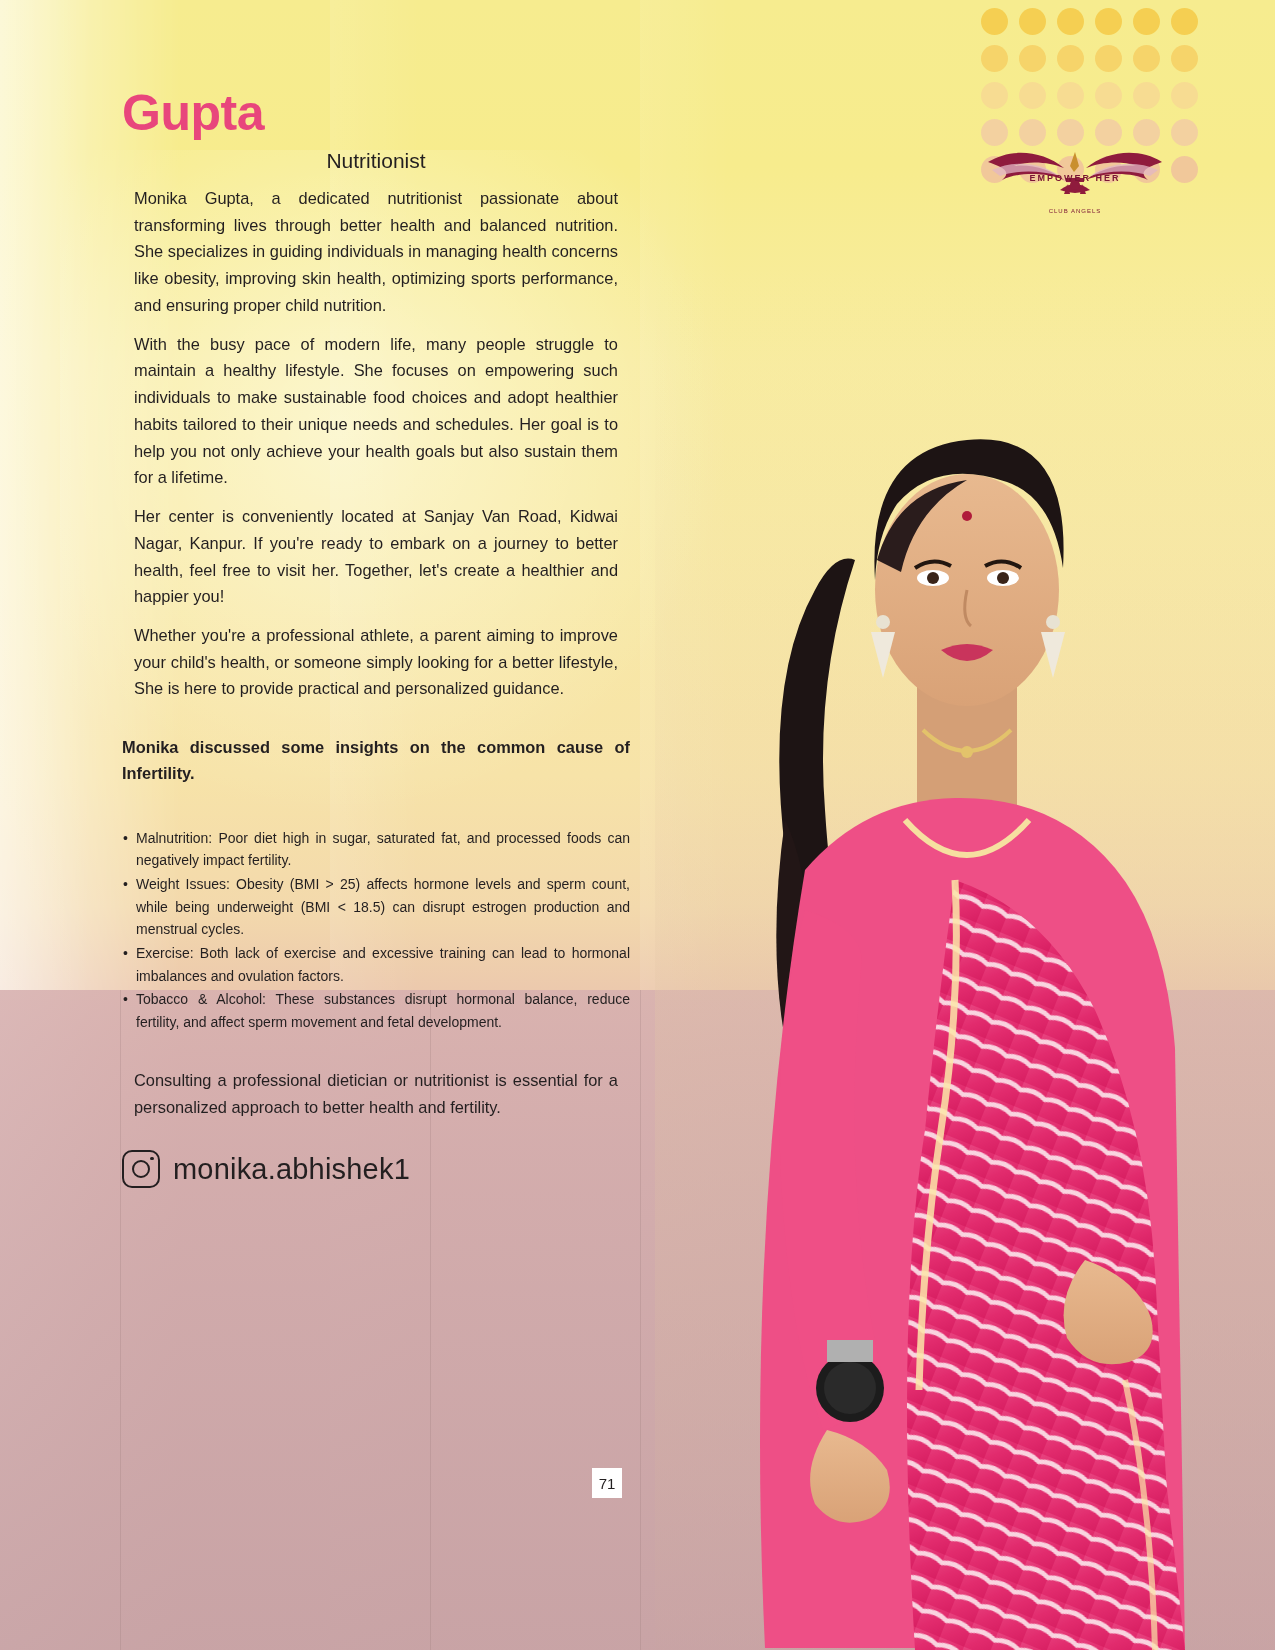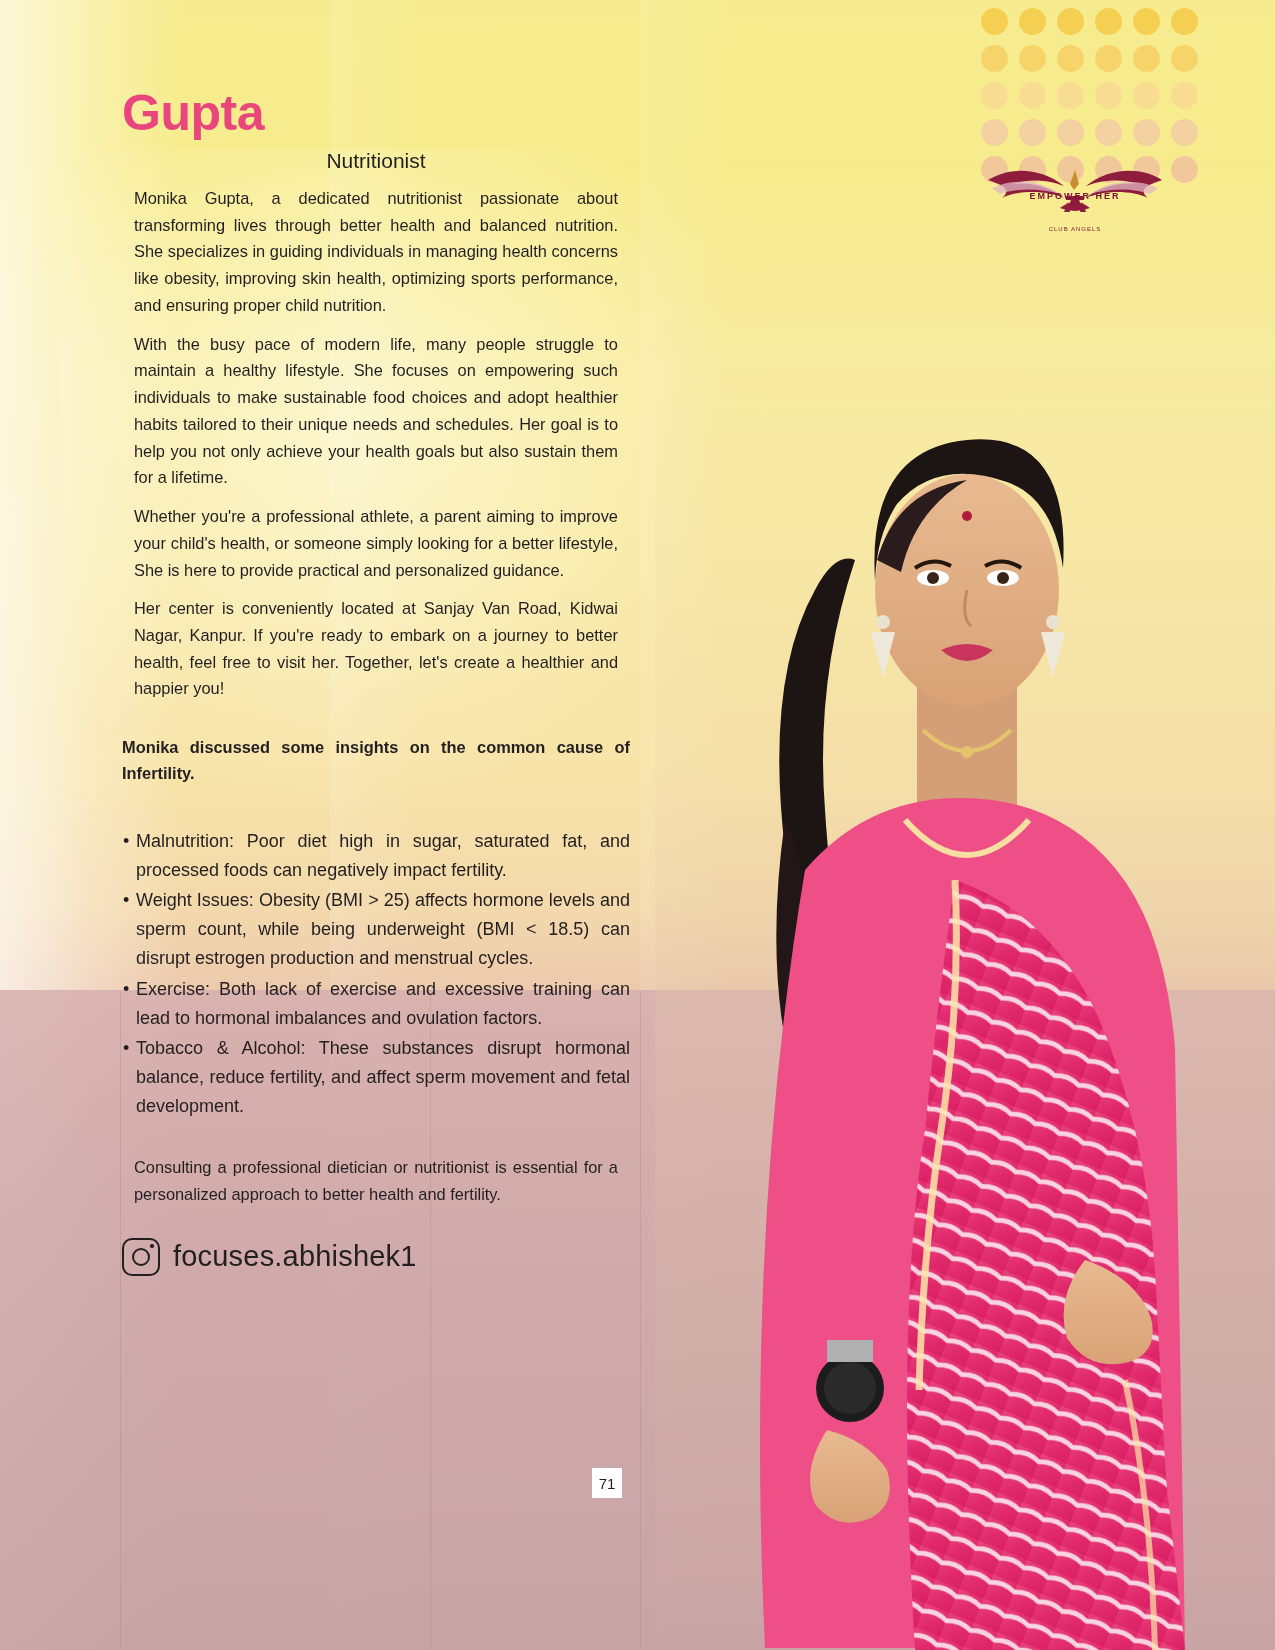--- a/index.html
+++ b/index.html
@@ -87,21 +87,21 @@
   }
   .dot {
     width: 27px; height: 27px;
     border-radius: 50%;
   }
 
   
   .logo {
     position: absolute;
     right: 105px;
-    top: 158px;
+    top: 140px;
     width: 190px;
     height: 80px;
     z-index: 6;
     text-align: center;
   }
   .logo-text-main {
     font-size: 9px;
     letter-spacing: 2px;
     font-weight: bold;
     color: #7a1434;
@@ -174,21 +174,21 @@
     font-weight: bold;
     text-align: justify;
     margin: 0;
   }
   ul.bullets {
     margin: 0;
     padding: 0;
     list-style: none;
   }
   ul.bullets li {
-    font-size: 18px;
+    font-size: 14px;
     line-height: 1.62;
     color: #231f20;
     text-align: justify;
     padding-left: 14px;
     position: relative;
     margin-bottom: 1px;
   }
   ul.bullets li::before {
     content: "•";
     position: absolute;
@@ -398,39 +398,39 @@
       <path d="M250 560 q62 70 124 0" stroke="#f6dfa0" stroke-width="6" fill="none"></path>
     </svg>
   </div>
 
   <div class="content">
     <div class="name-first">Gupta</div>
     <div class="role">Nutritionist</div>
 
     <p class="body">Monika Gupta, a dedicated nutritionist passionate about transforming lives through better health and balanced nutrition. She specializes in guiding individuals in managing health concerns like obesity, improving skin health, optimizing sports performance, and ensuring proper child nutrition.</p>
     <p class="body">With the busy pace of modern life, many people struggle to maintain a healthy lifestyle. She focuses on empowering such individuals to make sustainable food choices and adopt healthier habits tailored to their unique needs and schedules. Her goal is to help you not only achieve your health goals but also sustain them for a lifetime.</p>
+    <p class="body">Her center is conveniently located at Sanjay Van Road, Kidwai Nagar, Kanpur. If you're ready to embark on a journey to better health, feel free to visit her. Together, let's create a healthier and happier you!</p>
     <p class="body">Whether you're a professional athlete, a parent aiming to improve your child's health, or someone simply looking for a better lifestyle, She is here to provide practical and personalized guidance.</p>
-    <p class="body">Her center is conveniently located at Sanjay Van Road, Kidwai Nagar, Kanpur. If you're ready to embark on a journey to better health, feel free to visit her. Together, let's create a healthier and happier you!</p>
 
     <div class="spacer-md"></div>
     <p class="bold-note">Monika discussed some insights on the common cause of Infertility.</p>
 
     <div class="spacer-md"></div>
 
     <div class="spacer-md"></div>
     <ul class="bullets">
       <li>Malnutrition: Poor diet high in sugar, saturated fat, and processed foods can negatively impact fertility.</li>
       <li>Weight Issues: Obesity (BMI &gt; 25) affects hormone levels and sperm count, while being underweight (BMI &lt; 18.5) can disrupt estrogen production and menstrual cycles.</li>
       <li>Exercise: Both lack of exercise and excessive training can lead to hormonal imbalances and ovulation factors.</li>
       <li>Tobacco &amp; Alcohol: These substances disrupt hormonal balance, reduce fertility, and affect sperm movement and fetal development.</li>
     </ul>
 
     <div class="spacer-md"></div>
     <p class="body">Consulting a professional dietician or nutritionist is essential for a personalized approach to better health and fertility.</p>
 
     <div class="social">
       <span class="ig-icon"></span>
-      <span class="ig-handle">focuses.abhishek1</span>
+      <span class="ig-handle">monika.abhishek1</span>
     </div>
   </div>
 
   <div class="page-number">71</div>
 </div>
 
 </body></html>

